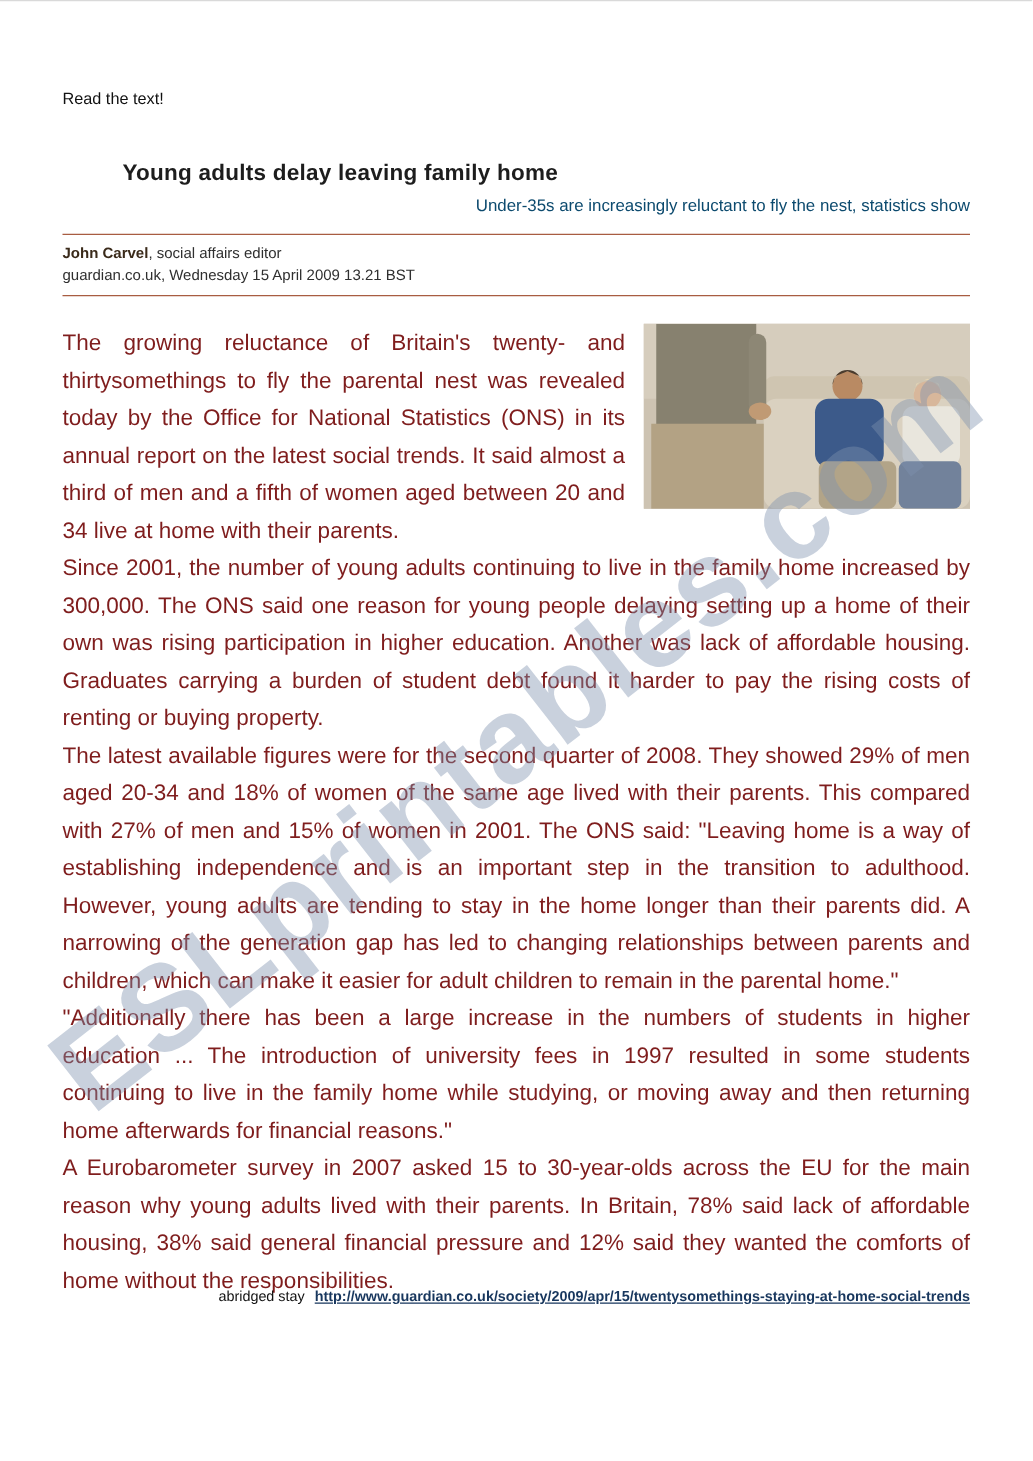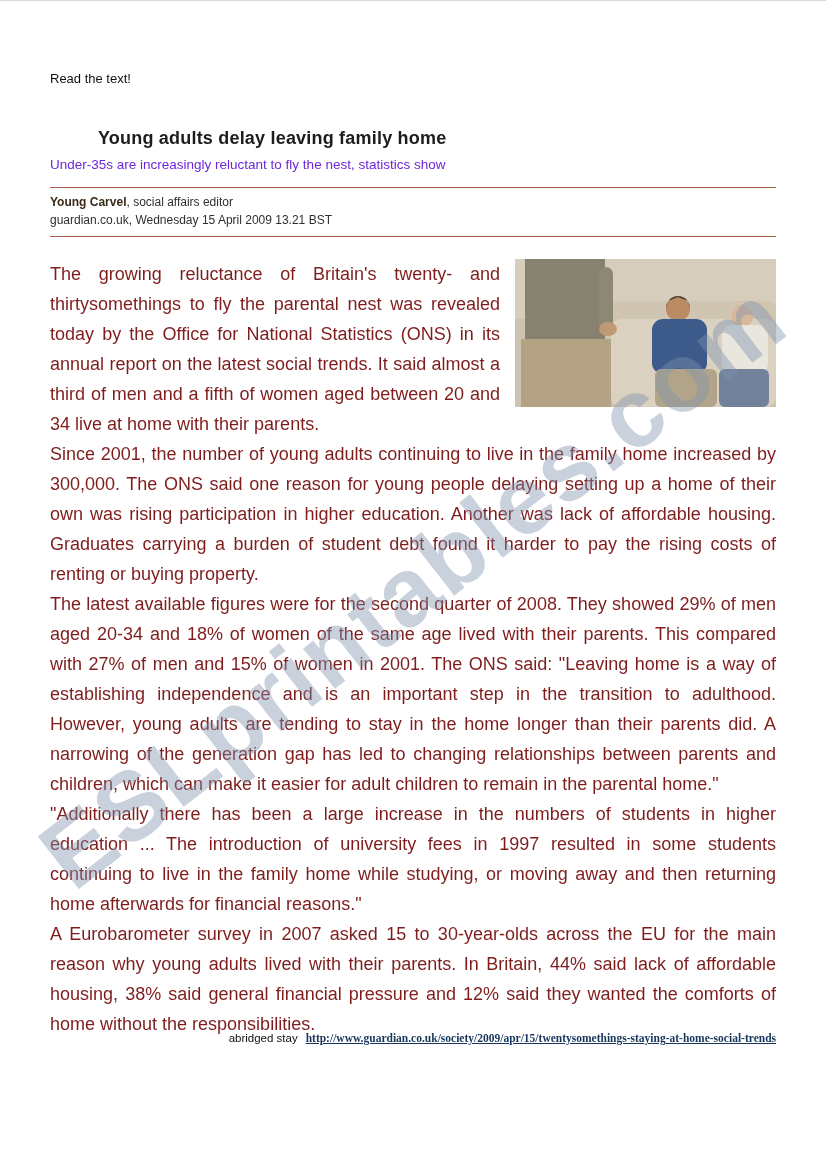--- a/index.html
+++ b/index.html
@@ -26,21 +26,22 @@
     margin-top: 42px;
     font-size: 18px;
     font-weight: bold;
     color: #1d1d1d;
     letter-spacing: 0.2px;
     margin-left: 48px;
   }
   .subtitle {
     margin-top: 8px;
     font-size: 13.5px;
-    color: #6d28d9;
+    color: #0c4a6e;
+    text-align: right;
   }
   .rule {
     margin-top: 15px;
     border: none;
     border-top: 1px solid #a85d42;
     height: 0;
   }
   .byline {
     margin-top: 7px;
     font-size: 12px;
@@ -94,37 +95,36 @@
     font-size: 11.5px;
     color: #111111;
     text-align: right;
     white-space: nowrap;
   }
   .footer .prefix { margin-right: 8px; }
   .footer a.source {
     color: #17365d;
     text-decoration: underline;
     font-weight: bold;
-    font-family: Liberation Serif, serif;
   }
 </style>
 </head>
 <body>
 
 <div class="page">
 
   <div class="instruction">Read the text!</div>
 
   <div class="content">
     <h1 class="title">Young adults delay leaving family home</h1>
     <div class="subtitle">Under-35s are increasingly reluctant to fly the nest, statistics show</div>
 
     <hr class="rule">
 
-    <div class="byline"><span class="name">Young Carvel</span><span>, social affairs editor</span></div>
+    <div class="byline"><span class="name">John Carvel</span><span>, social affairs editor</span></div>
     <div class="dateline">guardian.co.uk, Wednesday 15 April 2009 13.21 BST</div>
 
     <hr class="rule second">
 
     <div class="body">
 
       <div class="photo">
         <svg viewBox="0 0 261 148" preserveAspectRatio="none">
           <rect width="261" height="148" fill="#cdc3b2"></rect>
           <rect width="261" height="60" fill="#d6cdbd"></rect>
@@ -146,21 +146,21 @@
           <rect x="6" y="80" width="90" height="68" fill="#b3a284"></rect>
           <rect x="84" y="8" width="14" height="64" rx="7" fill="#8d8775"></rect>
           <ellipse cx="93" cy="70" rx="9" ry="7" fill="#c09a74"></ellipse>
         </svg>
       </div>
 
       <p>The growing reluctance of Britain's twenty- and thirtysomethings to fly the parental nest was revealed today by the Office for National Statistics (ONS) in its annual report on the latest social trends. It said almost a third of men and a fifth of women aged between 20 and 34 live at home with their parents.</p>
       <p>Since 2001, the number of young adults continuing to live in the family home increased by 300,000. The ONS said one reason for young people delaying setting up a home of their own was rising participation in higher education. Another was lack of affordable housing. Graduates carrying a burden of student debt found it harder to pay the rising costs of renting or buying property.</p>
       <p>The latest available figures were for the second quarter of 2008. They showed 29% of men aged 20-34 and 18% of women of the same age lived with their parents. This compared with 27% of men and 15% of women in 2001. The ONS said: "Leaving home is a way of establishing independence and is an important step in the transition to adulthood. However, young adults are tending to stay in the home longer than their parents did. A narrowing of the generation gap has led to changing relationships between parents and children, which can make it easier for adult children to remain in the parental home."</p>
       <p>"Additionally there has been a large increase in the numbers of students in higher education ... The introduction of university fees in 1997 resulted in some students continuing to live in the family home while studying, or moving away and then returning home afterwards for financial reasons."</p>
-      <p>A Eurobarometer survey in 2007 asked 15 to 30-year-olds across the EU for the main reason why young adults lived with their parents. In Britain, 44% said lack of affordable housing, 38% said general financial pressure and 12% said they wanted the comforts of home without the responsibilities.</p>
+      <p>A Eurobarometer survey in 2007 asked 15 to 30-year-olds across the EU for the main reason why young adults lived with their parents. In Britain, 78% said lack of affordable housing, 38% said general financial pressure and 12% said they wanted the comforts of home without the responsibilities.</p>
     </div>
   </div>
 
   <div class="watermark">ESLprintables.com</div>
 
   <div class="footer">
     <span class="prefix">abridged stay</span><a class="source" href="#">http://www.guardian.co.uk/society/2009/apr/15/twentysomethings-staying-at-home-social-trends</a>
   </div>
 
 </div>

